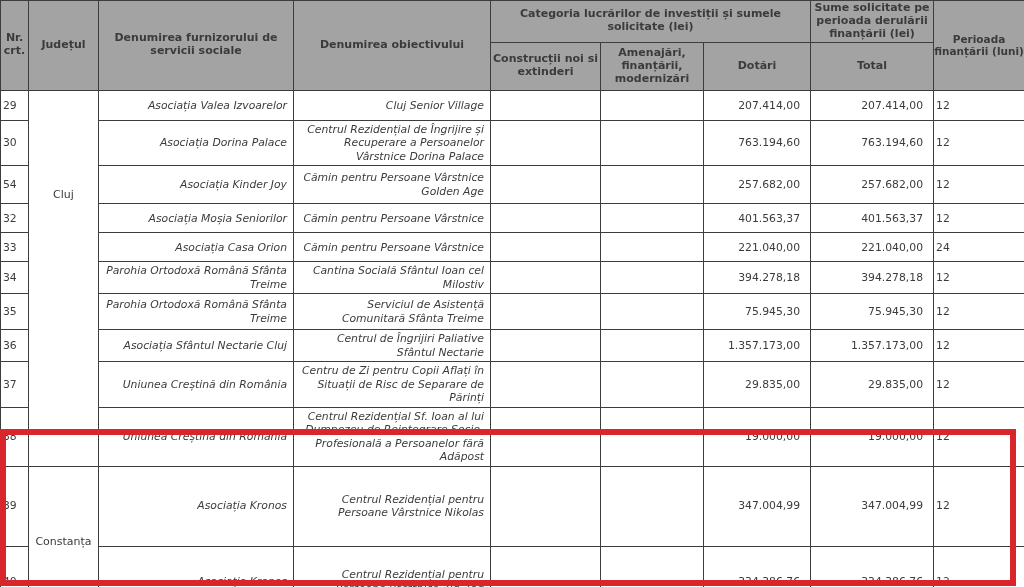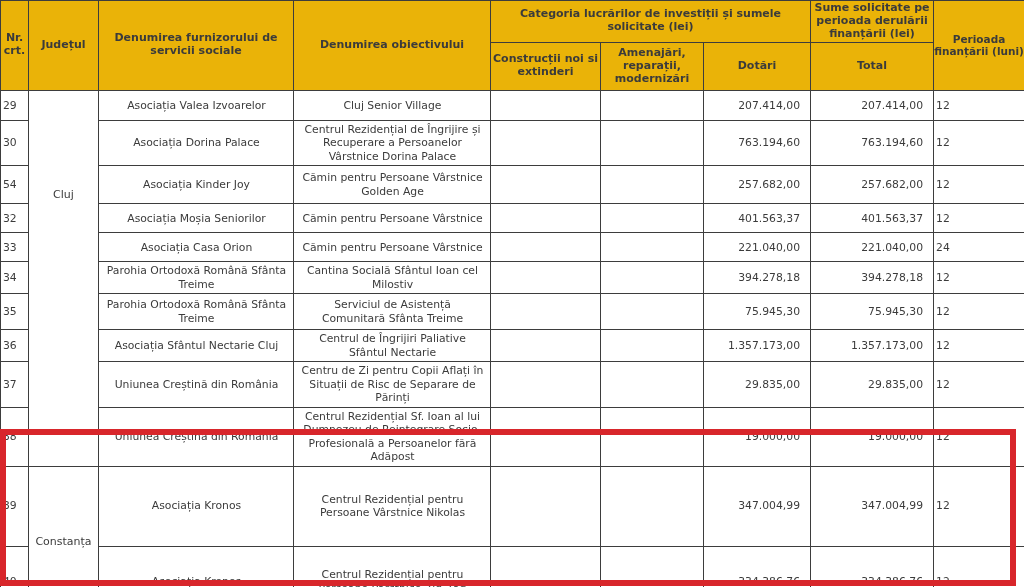--- a/index.html
+++ b/index.html
@@ -22,33 +22,33 @@
     overflow:hidden;
   }
   thead th{
     font-size:11px;
     font-weight:bold;
     text-align:center;
     vertical-align:middle;
     line-height:1.18;
     padding:1px 0;
     color:#3b3b3b;
-    background:#eab308;
+    background:#a3a3a3;
   }
   tr.h1{height:40px;}
   tr.h2{height:48px;}
   tbody td{
     font-size:10.8px;
     line-height:1.25;
     vertical-align:middle;
     padding:2px 6px;
     background:#ffffff;
   }
   td.c{text-align:left;padding:2px 2px;}
-  td.l{text-align:center;padding-left:7px;padding-right:6px;}
+  td.l{text-align:right;padding-left:7px;padding-right:6px;font-style:italic;}
   td.num{text-align:right;padding-right:10px;white-space:nowrap;}
   td.county{
     text-align:center;
     font-size:11px;
   }
   td.county.v-top{
     vertical-align:top;
     padding-top:97px;
   }
   .highlight-box{
@@ -85,21 +85,21 @@
         <th rowspan="2">Nr. crt.</th>
         <th rowspan="2">Județul</th>
         <th rowspan="2">Denumirea furnizorului de servicii sociale</th>
         <th rowspan="2">Denumirea obiectivului</th>
         <th colspan="3">Categoria lucrărilor de investiții și sumele solicitate (lei)</th>
         <th style="font-size:11px">Sume solicitate pe perioada derulării finanțării (lei)</th>
         <th rowspan="2" style="font-size:10.5px">Perioada finanțării (luni)</th>
       </tr>
       <tr class="h2">
         <th>Construcții noi si extinderi</th>
-        <th>Amenajări, reparații, modernizări</th>
+        <th>Amenajări, finanțării, modernizări</th>
         <th>Dotări</th>
         <th>Total</th>
       </tr>
     </thead>
     <tbody id="tbody">
         <tr style="height: 30px;">
           <td class="c">29</td>
           <td class="county v-top" rowspan="10">Cluj</td>
           <td class="l">Asociația Valea Izvoarelor</td>
           <td class="l">Cluj Senior Village</td>

